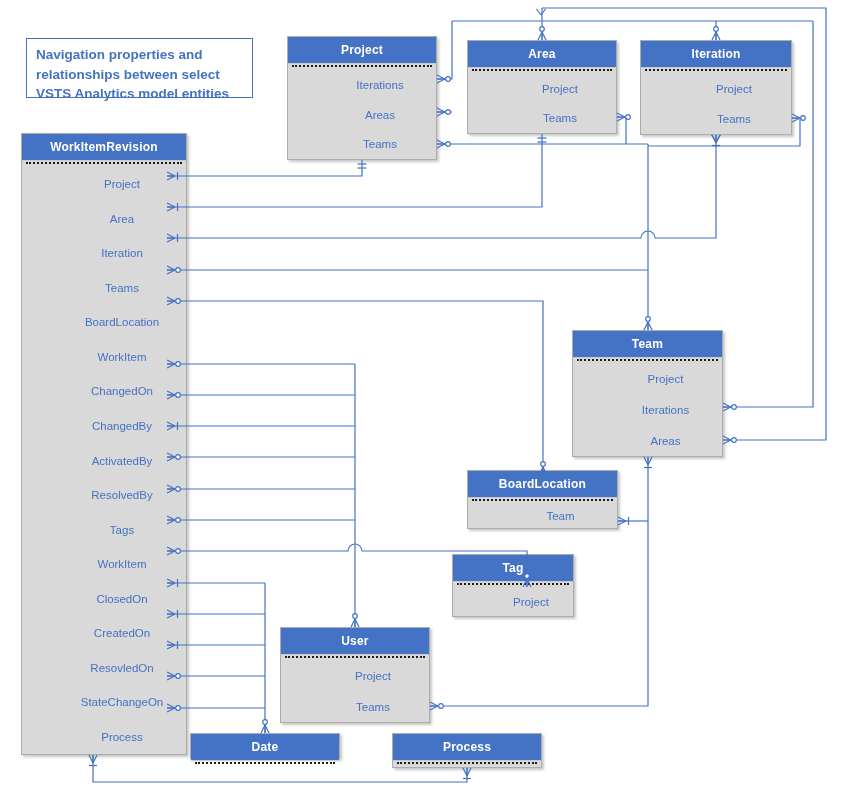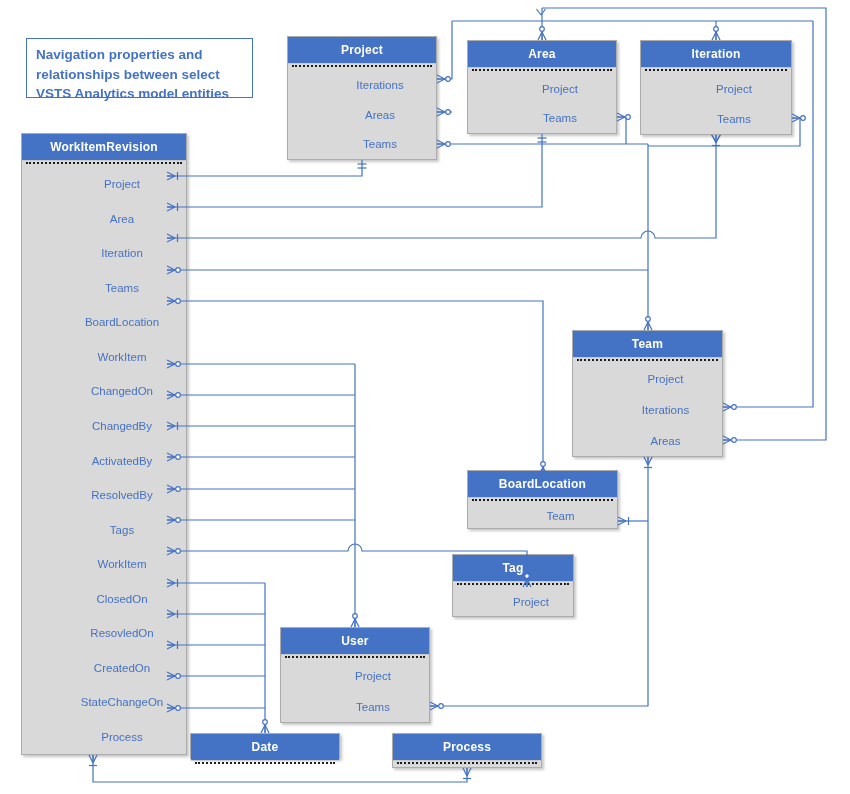--- a/index.html
+++ b/index.html
@@ -48,22 +48,22 @@
         <div class="entity-row">Teams</div>
         <div class="entity-row">BoardLocation</div>
         <div class="entity-row">WorkItem</div>
         <div class="entity-row">ChangedOn</div>
         <div class="entity-row">ChangedBy</div>
         <div class="entity-row">ActivatedBy</div>
         <div class="entity-row">ResolvedBy</div>
         <div class="entity-row">Tags</div>
         <div class="entity-row">WorkItem</div>
         <div class="entity-row">ClosedOn</div>
+        <div class="entity-row">CreatedOn</div>
         <div class="entity-row">ResovledOn</div>
-        <div class="entity-row">CreatedOn</div>
         <div class="entity-row">StateChangeOn</div>
         <div class="entity-row">Process</div>
       </div>
   </div>
 
   <div class="entity" style="left:287px;top:36px;width:150px;height:124px;">
     <div class="entity-header">Project</div>
     <div class="entity-sep"></div>
     <div class="entity-body">
         <div class="entity-row">Iterations</div>

